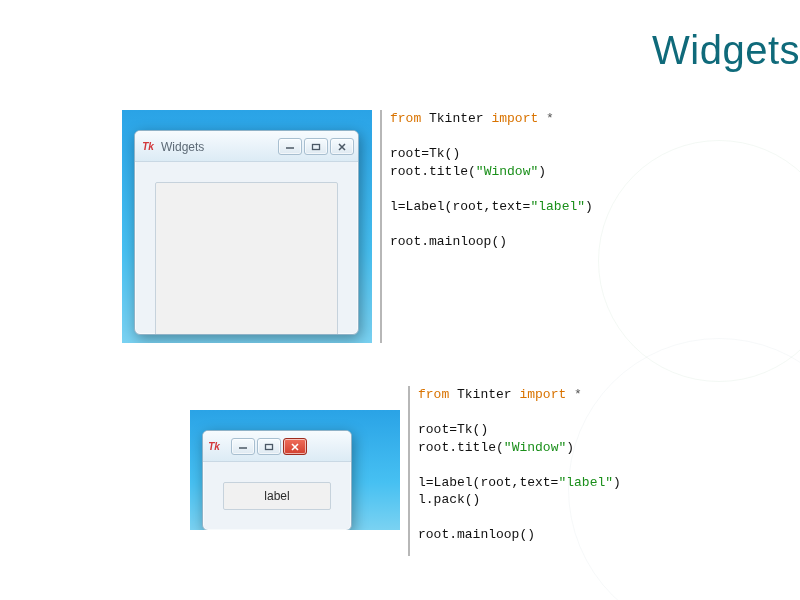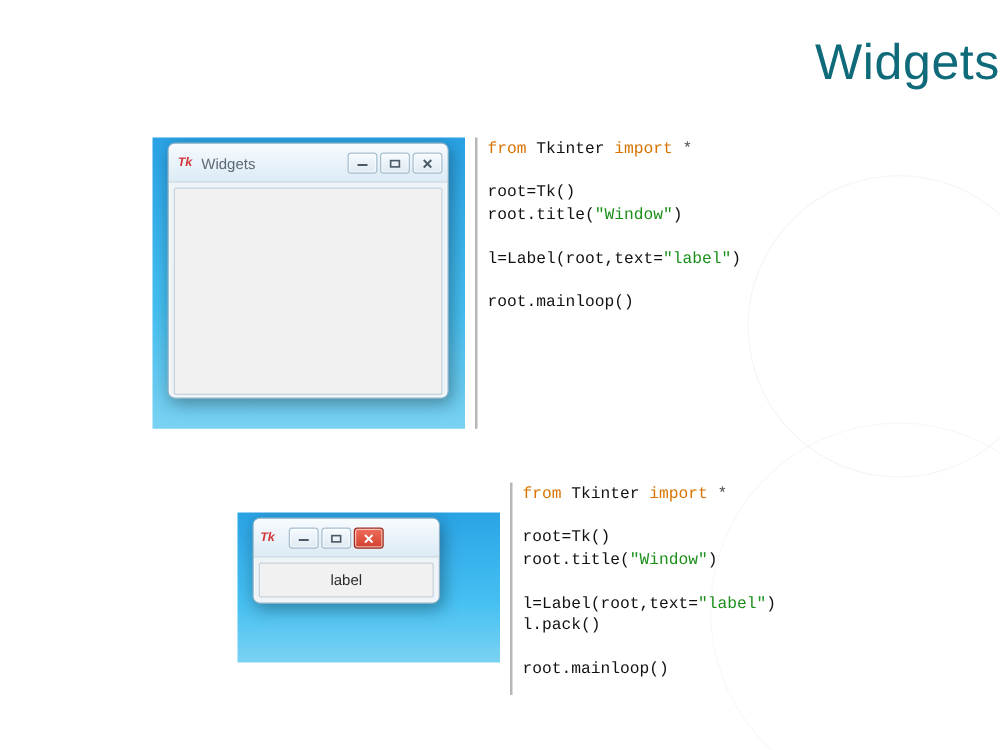--- a/index.html
+++ b/index.html
@@ -45,21 +45,21 @@
     display: flex;
     flex-direction: row;
     align-items: stretch;
   }
 
   
   .desktop-crop {
     position: relative;
     background: linear-gradient(180deg, #2aa3e6, #46c0f2 60%, #7ad2f2);
     box-sizing: border-box;
-    padding: 4px 12px 14px 12px;
+    padding: 20px 12px 14px 12px;
     overflow: hidden;
   }
   .ex1 .desktop-crop { width: 250px; height: 233px; }
   .ex2 .desktop-crop { width: 210px; height: 120px; margin-top: 24px; }
 
   
   .tk-window {
     background: #eef3f8;
     border: 1px solid #8fb2c7;
     border-radius: 6px;
@@ -115,21 +115,21 @@
   .wc-btn svg { display: block; }
   .wc-btn.close-red {
     background: linear-gradient(#ef6e5b, #d23f2e);
     border-color: #9e2b1d;
   }
   .wc-btn.close-red svg path { stroke: #fff; }
 
   .tk-client {
     background: #f1f1f1;
     border: 1px solid #c6d2dc;
-    margin: 4px;
+    margin: 20px;
     border-radius: 2px;
     box-sizing: border-box;
   }
   .ex1 .tk-client { height: 166px; }
   .ex2 .tk-client {
     height: 28px;
     display: flex;
     align-items: center;
     justify-content: center;
     color: #2a2a2a;

